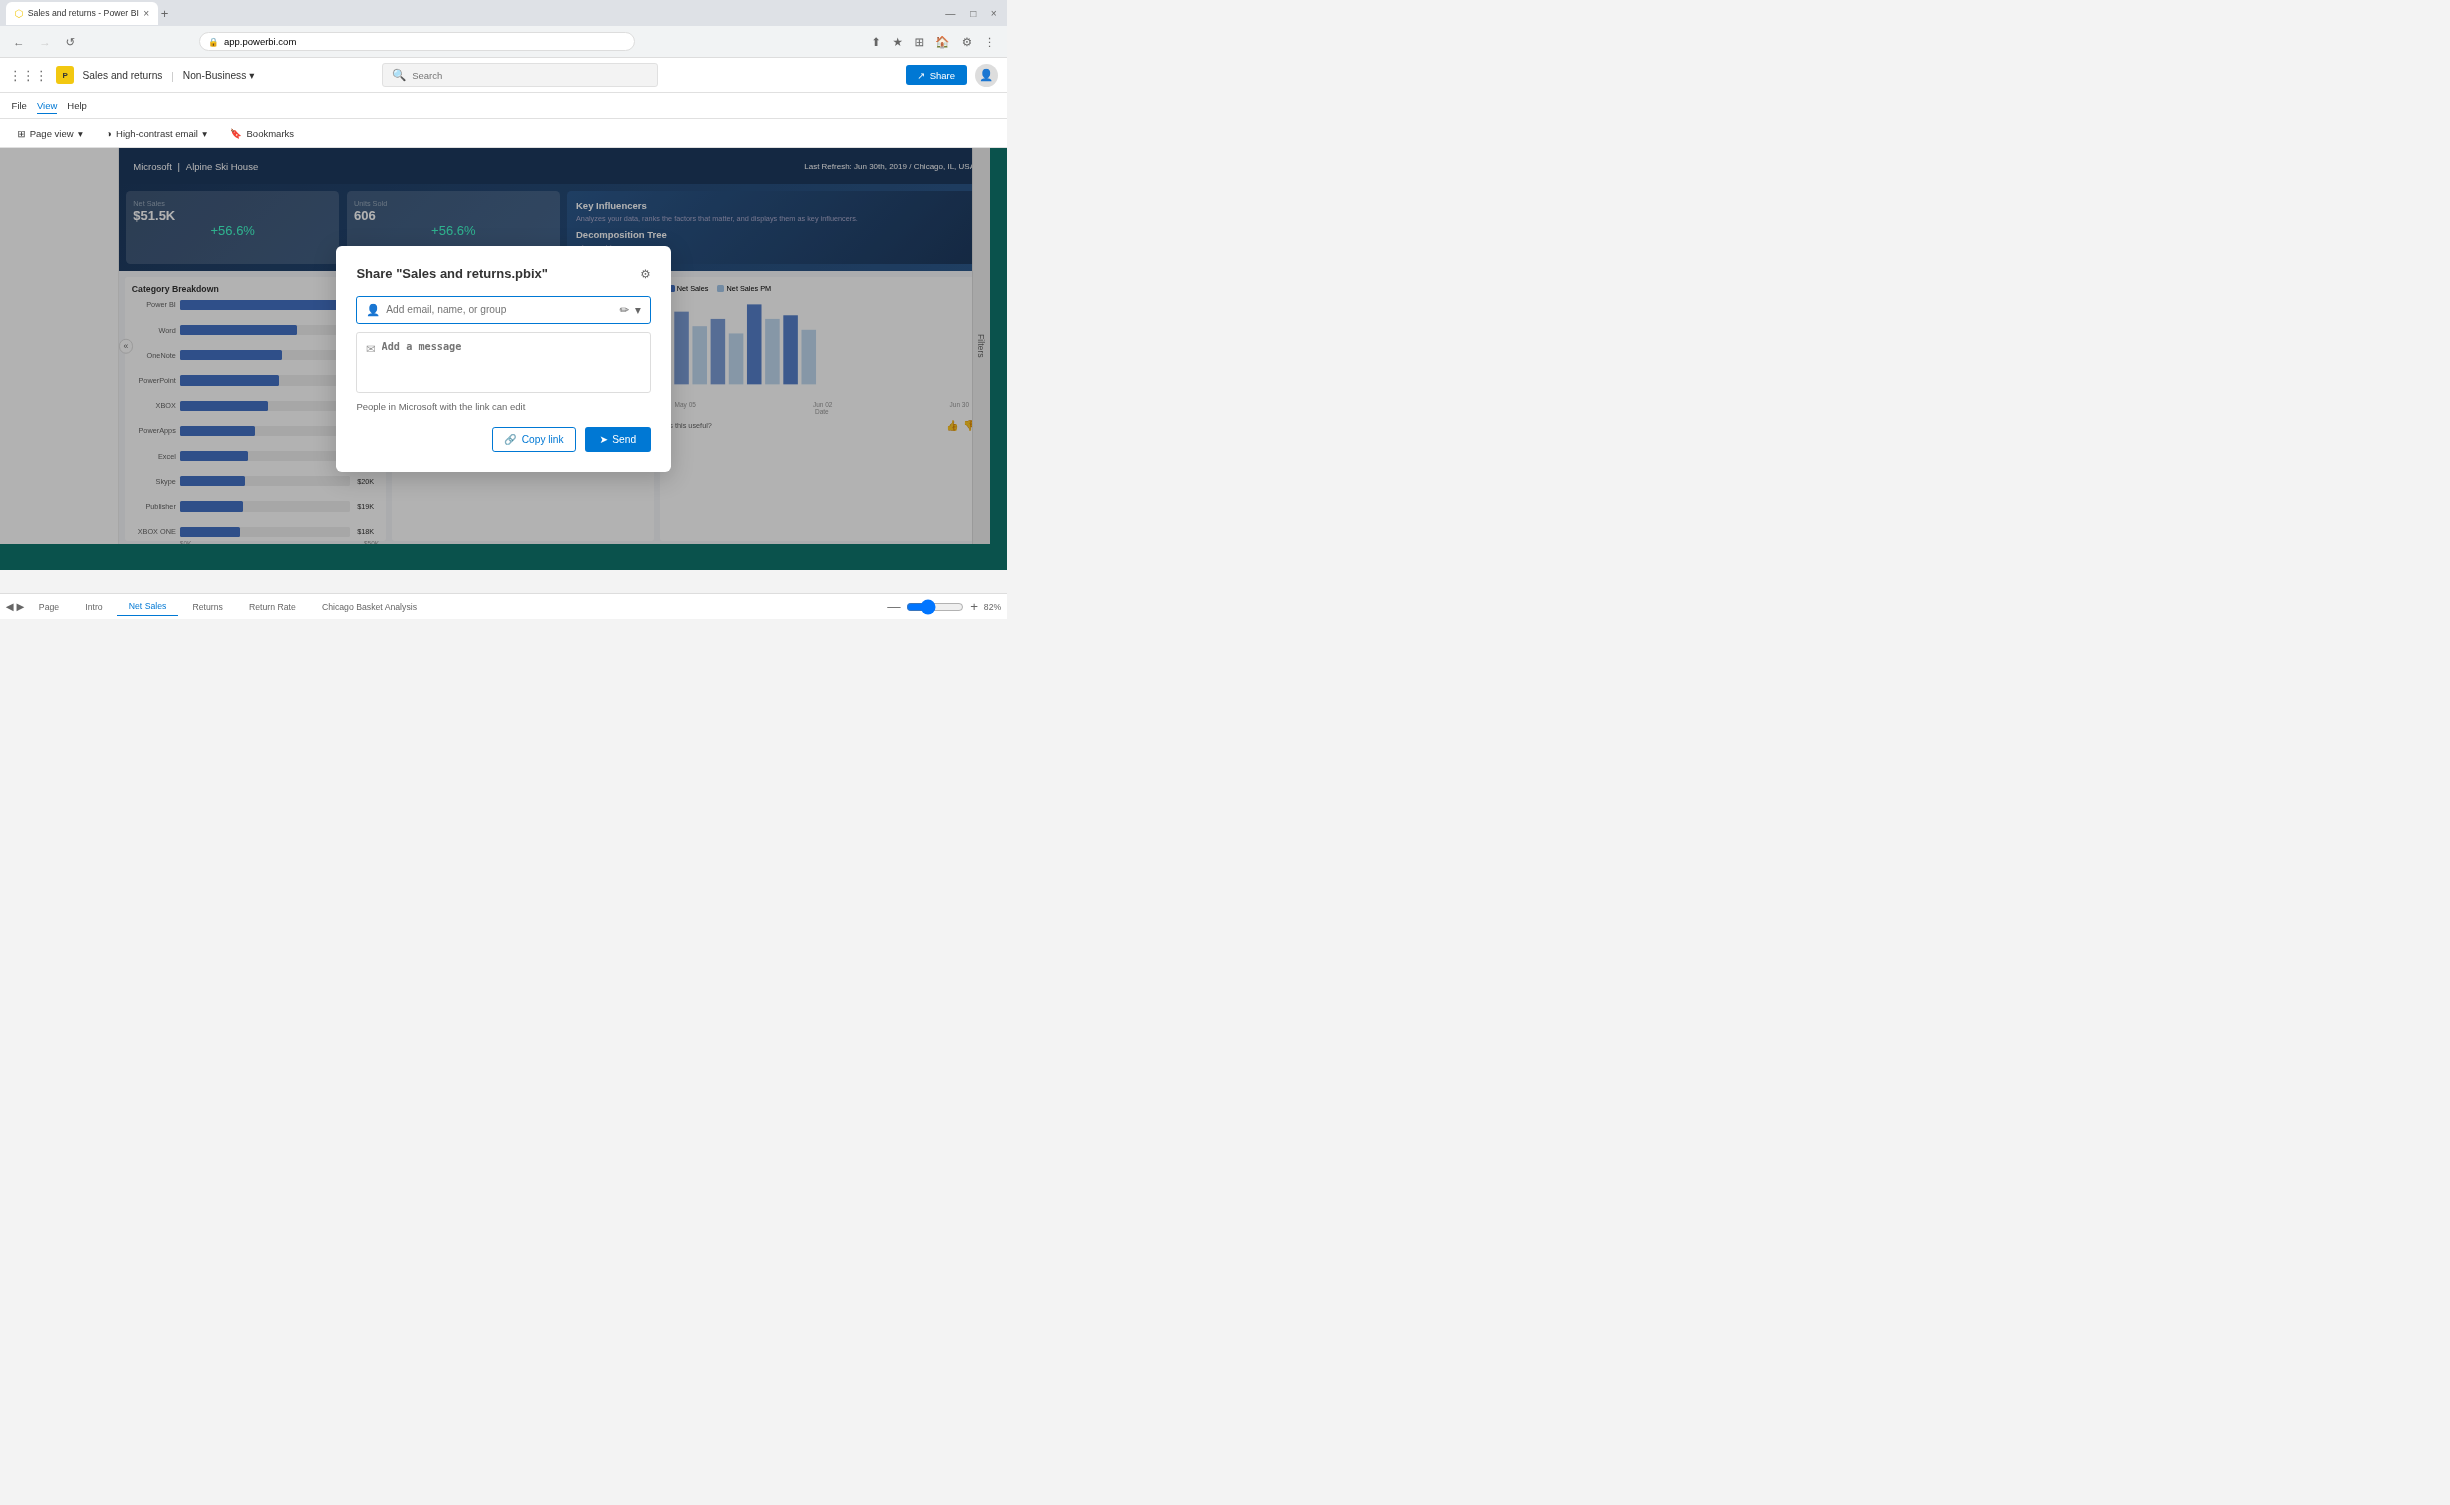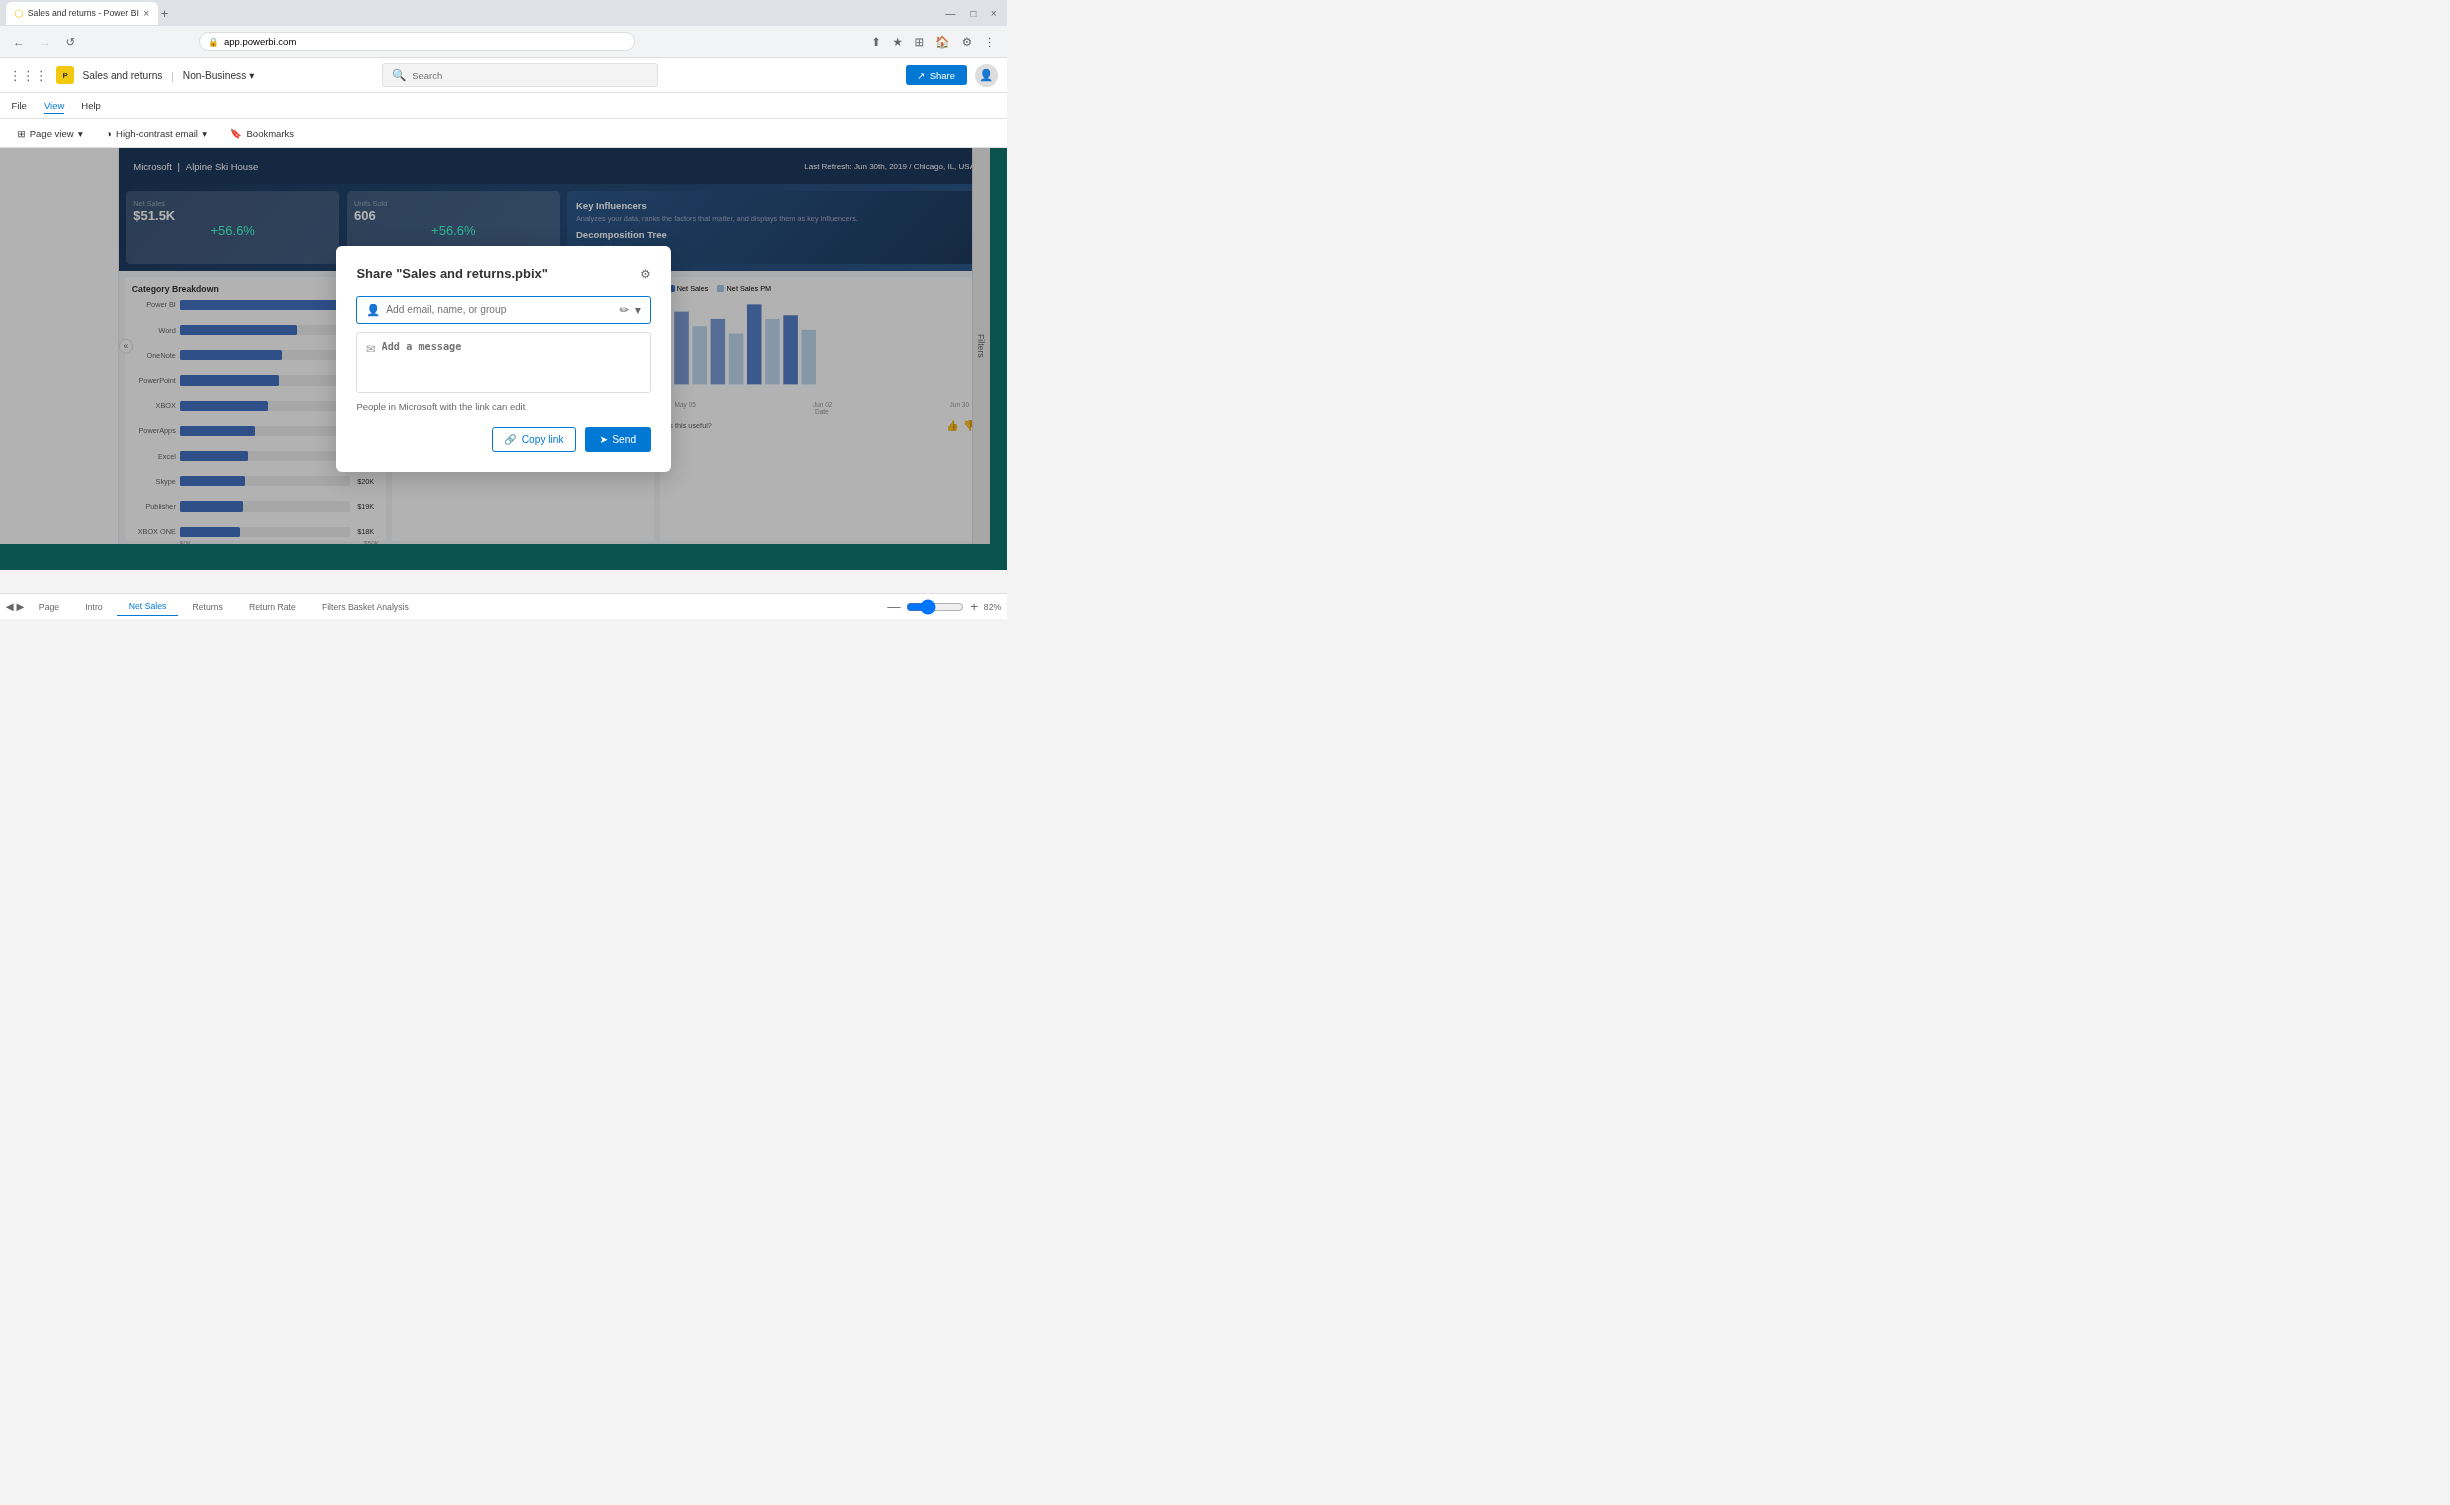--- a/index.html
+++ b/index.html
@@ -25,21 +25,21 @@
     .app-logo { width: 17.5px; height: 17.5px; background: #f2c811; border-radius: 2.9px; display: flex; align-items: center; justify-content: center; font-size: 8.7px; font-weight: bold; }
     .app-title { font-size: 10.2px; color: #333; }
     .app-divider { color: #ccc; }
     .app-workspace { font-size: 10.2px; color: #333; display: flex; align-items: center; gap: 2.9px; cursor: pointer; }
     .app-search { flex: 1; display: flex; align-items: center; background: #f3f3f3; border: 0.7px solid #e0e0e0; border-radius: 2.9px; padding: 4.4px 8.7px; gap: 5.8px; max-width: 276px; margin: 0 auto; }
     .app-search input { border: none; outline: none; background: none; font-size: 9.5px; flex: 1; }
     .app-share-btn { margin-left: auto; background: #0078d4; color: #fff; border: none; border-radius: 2.9px; padding: 4.4px 11.6px; font-size: 9.5px; cursor: pointer; display: flex; align-items: center; gap: 4.4px; }
     .app-user-avatar { width: 23px; height: 23px; background: #ddd; border-radius: 50%; display: flex; align-items: center; justify-content: center; color: #666; font-size: 11.6px; cursor: pointer; }
 
     
-    .menu-bar { display: flex; align-items: center; height: 26px; padding: 0 11.6px; gap: 17px; background: #fff; border-bottom: 0.7px solid #e0e0e0; }
+    .menu-bar { display: flex; align-items: center; height: 26px; padding: 0 11.6px; gap: 10px; background: #fff; border-bottom: 0.7px solid #e0e0e0; }
     .menu-item { font-size: 9.5px; color: #333; cursor: pointer; padding: 2.9px 0; }
     .menu-item.active { color: #0078d4; border-bottom: 1.5px solid #0078d4; }
 
     
     .toolbar { display: flex; align-items: center; height: 29px; padding: 0 11.6px; gap: 11.6px; background: #fff; border-bottom: 0.7px solid #e0e0e0; }
     .toolbar-item { display: flex; align-items: center; gap: 4.4px; font-size: 9.5px; color: #333; cursor: pointer; padding: 2.9px 5.8px; border-radius: 2.9px; }
 
     
     .page-tabs { display: flex; align-items: center; height: 26px; background: #fff; border-top: 0.7px solid #ddd; padding: 0 5.8px; gap: 2.9px; position: absolute; bottom: 0; left: 0; right: 0; }
     .page-tab { padding: 4.4px 11.6px; font-size: 8.7px; color: #666; cursor: pointer; border-radius: 2.9px 2.9px 0 0; }
@@ -427,21 +427,21 @@
   <div class="page-tab active">
     <span>Net Sales</span>
   </div>
   <div class="page-tab">
     <span>Returns</span>
   </div>
   <div class="page-tab">
     <span>Return Rate</span>
   </div>
   <div class="page-tab">
-    <span>Filters Basket Analysis</span>
+    <span>Chicago Basket Analysis</span>
   </div>
 
   <div class="zoom-controls">
     <button style="background:none; border:none; cursor:pointer; color:#666;">—</button>
     <input type="range" min="50" max="150" value="82" style="width: 58px;">
     <button style="background:none; border:none; cursor:pointer; color:#666;">+</button>
     <span>82%</span>
   </div>
 </div>
 

